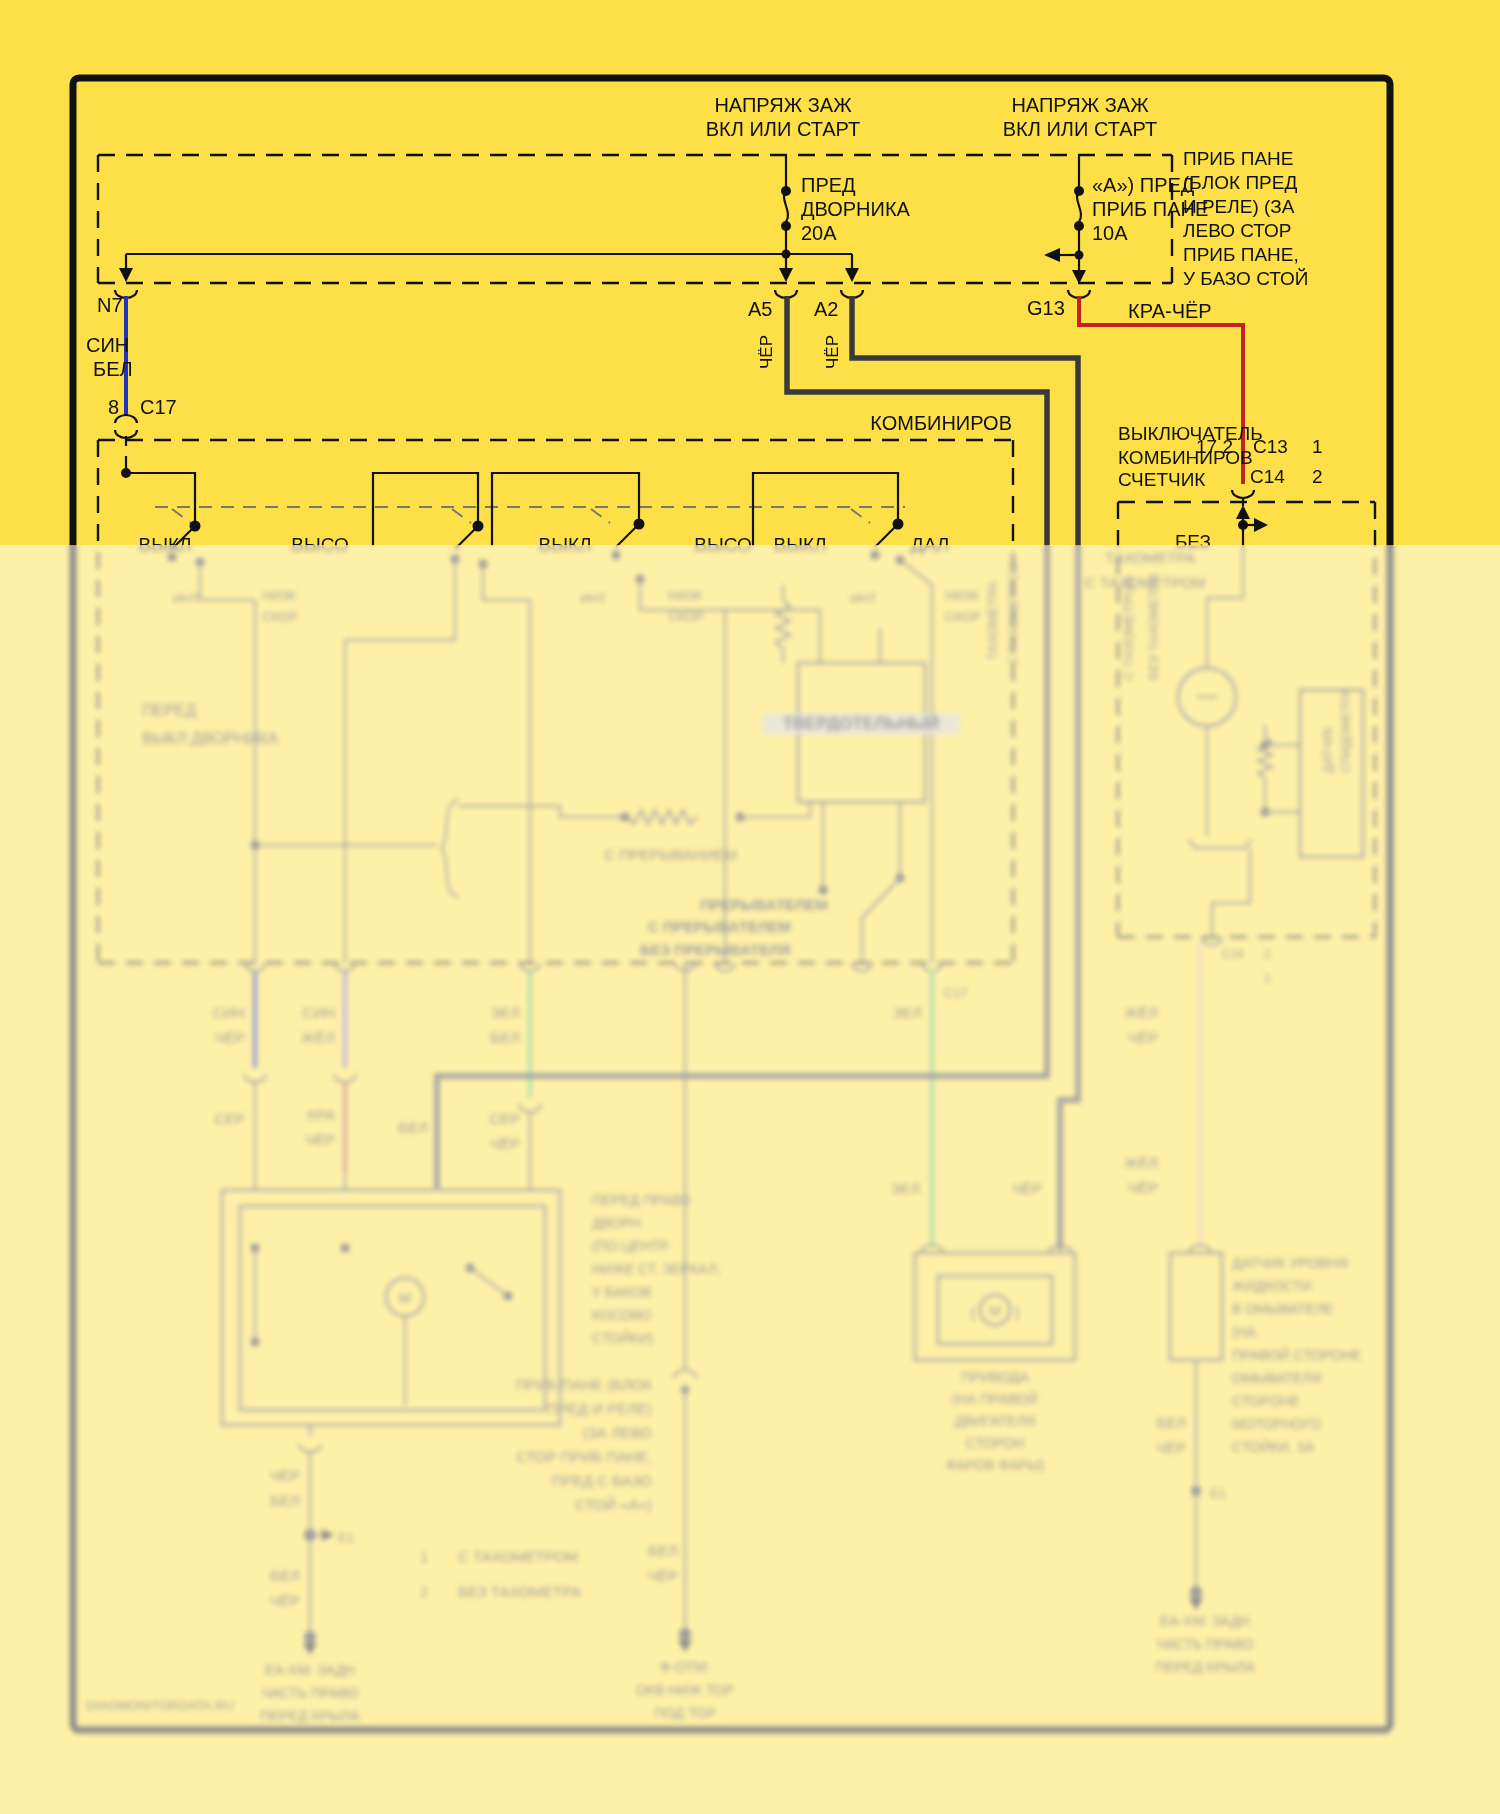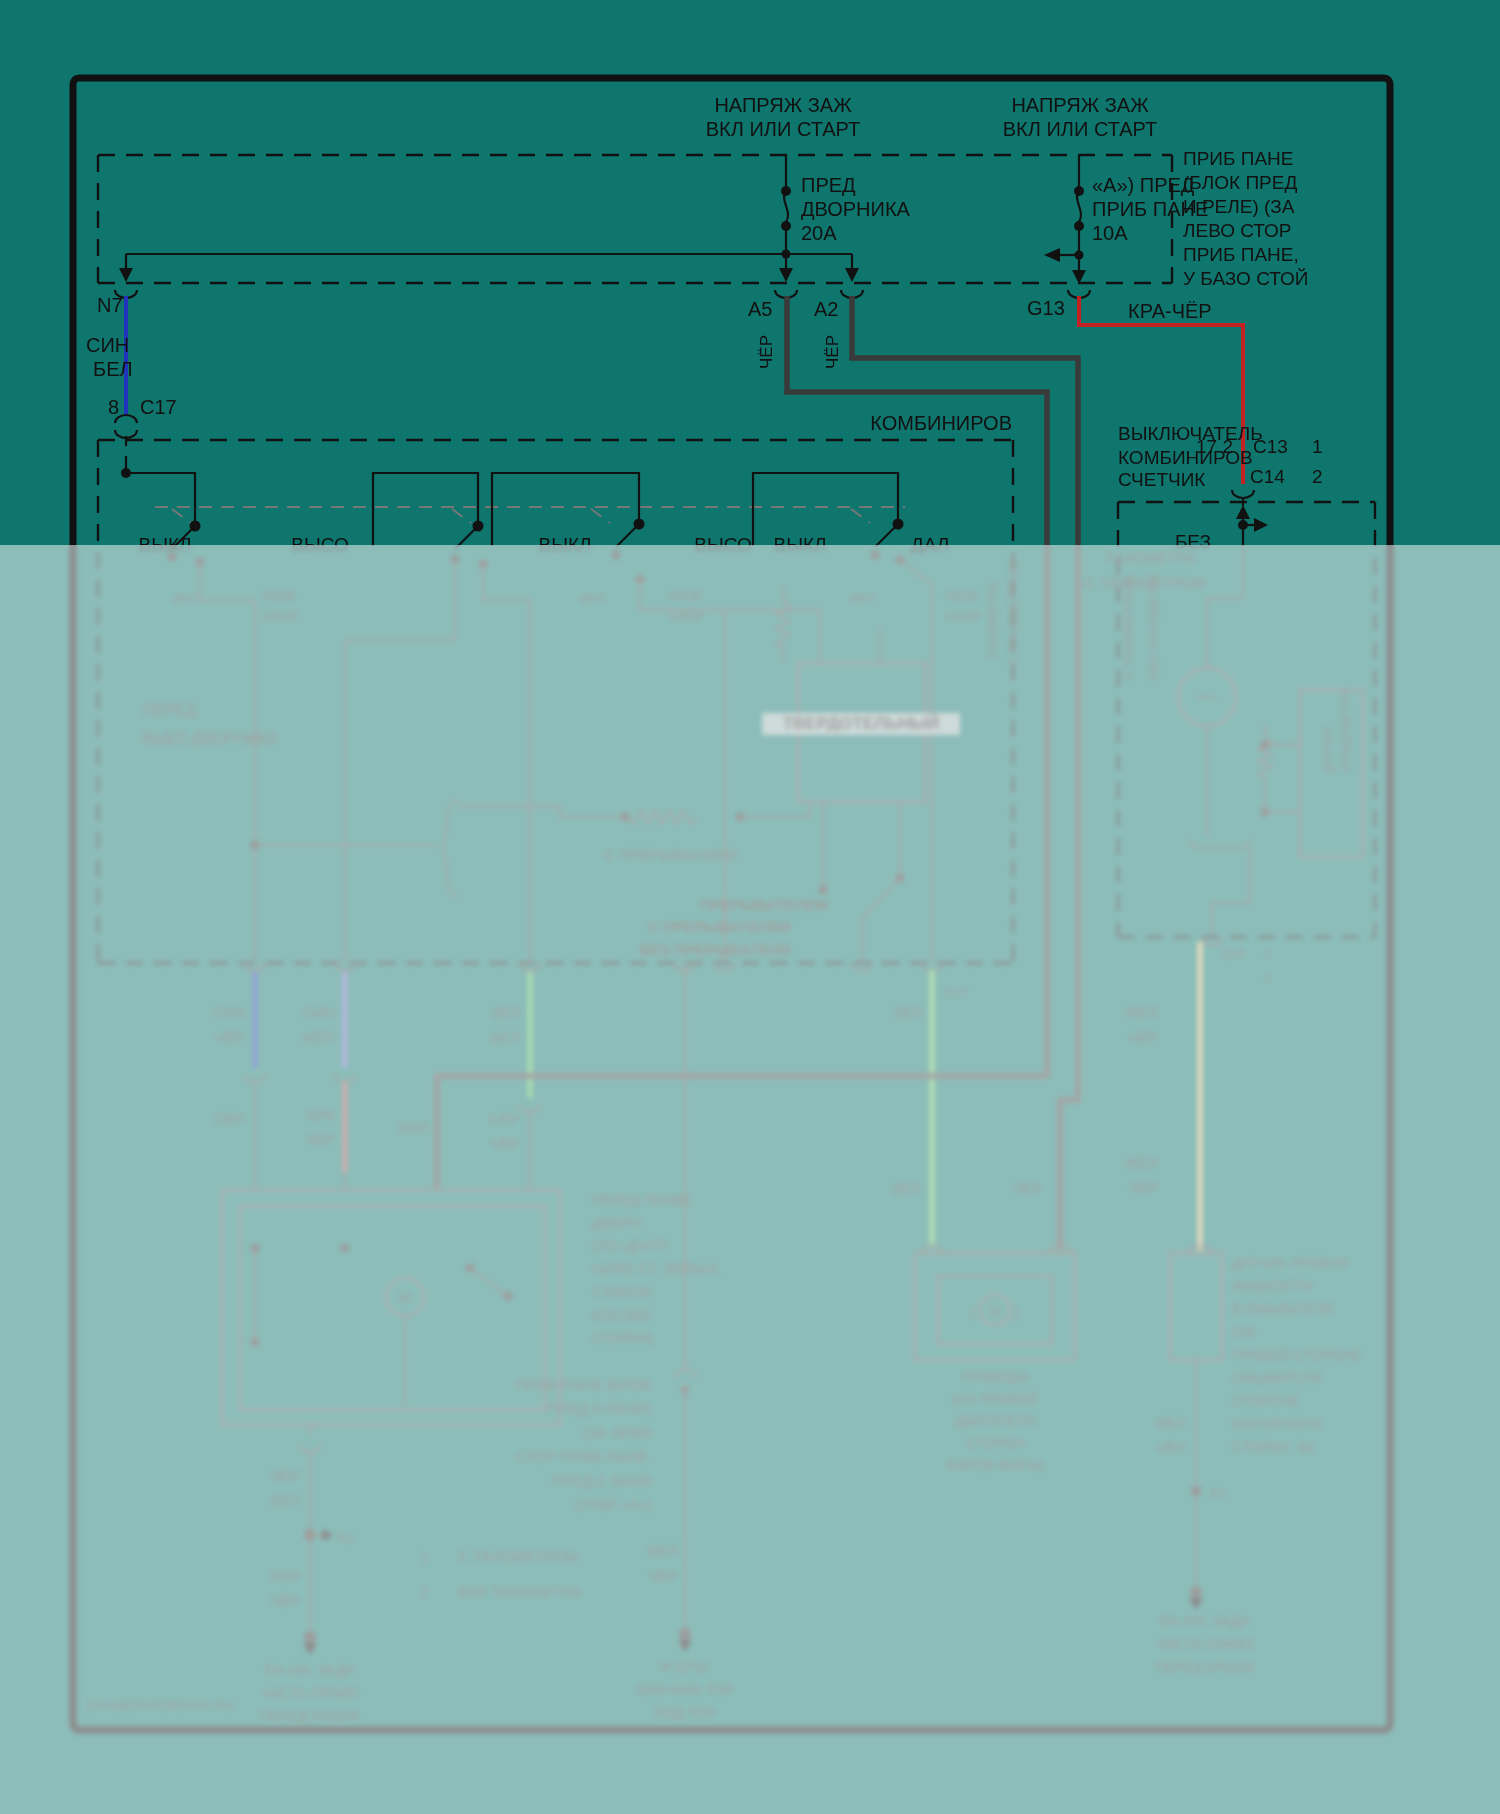--- a/index.html
+++ b/index.html
@@ -1,16 +1,16 @@
 <!DOCTYPE html>
 <html><head>
 <meta charset="utf-8">
 <style>
   html,body{margin:0;padding:0;background:#fff;}
-  #stage{position:relative;width:1500px;height:1814px;background:#0f766e;overflow:hidden;
+  #stage{position:relative;width:1500px;height:1814px;background:#fde047;overflow:hidden;
          font-family:"Liberation Sans",sans-serif;}
   svg{position:absolute;left:0;top:0;}
   text{font-family:"Liberation Sans",sans-serif;fill:#111;}
   .t20{font-size:20px;} .t19{font-size:19px;} .t17{font-size:17px;}
   .ln{stroke:#111;stroke-width:2.2;fill:none;}
   .thk{stroke:#3a3a3a;stroke-width:5.5;fill:none;}
   .bdr{stroke:#111;stroke-width:7;fill:none;}
   .dash{stroke:#111;stroke-width:2.4;fill:none;stroke-dasharray:17 11;}
   .dashg{stroke:#777;stroke-width:2;fill:none;stroke-dasharray:13 9;}
   .soft .ln{stroke:#4a4a4a;stroke-width:2;}

